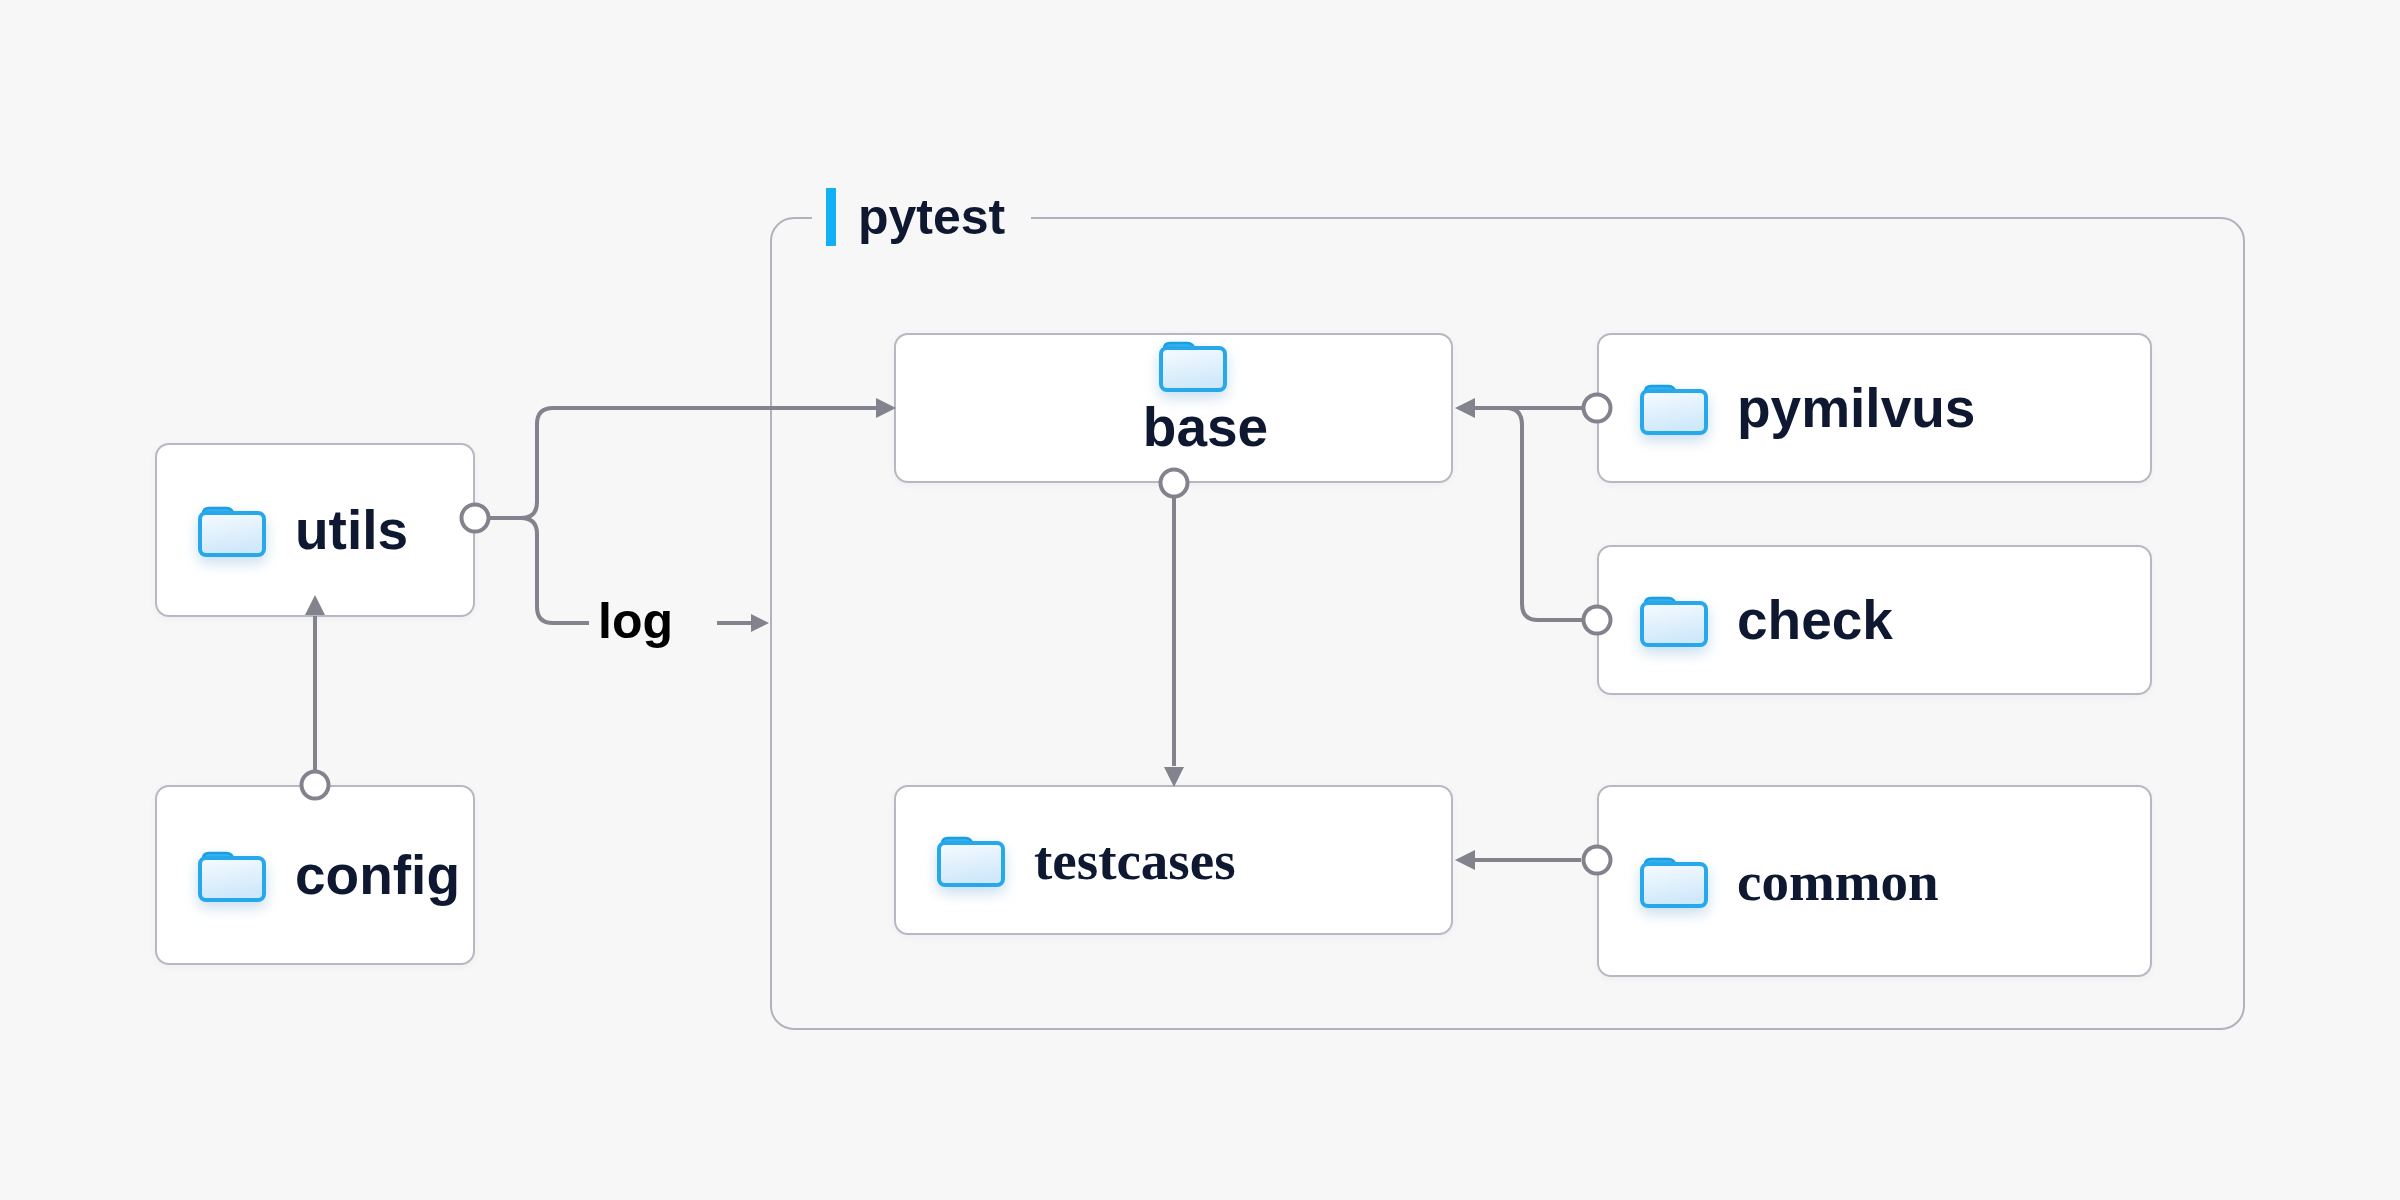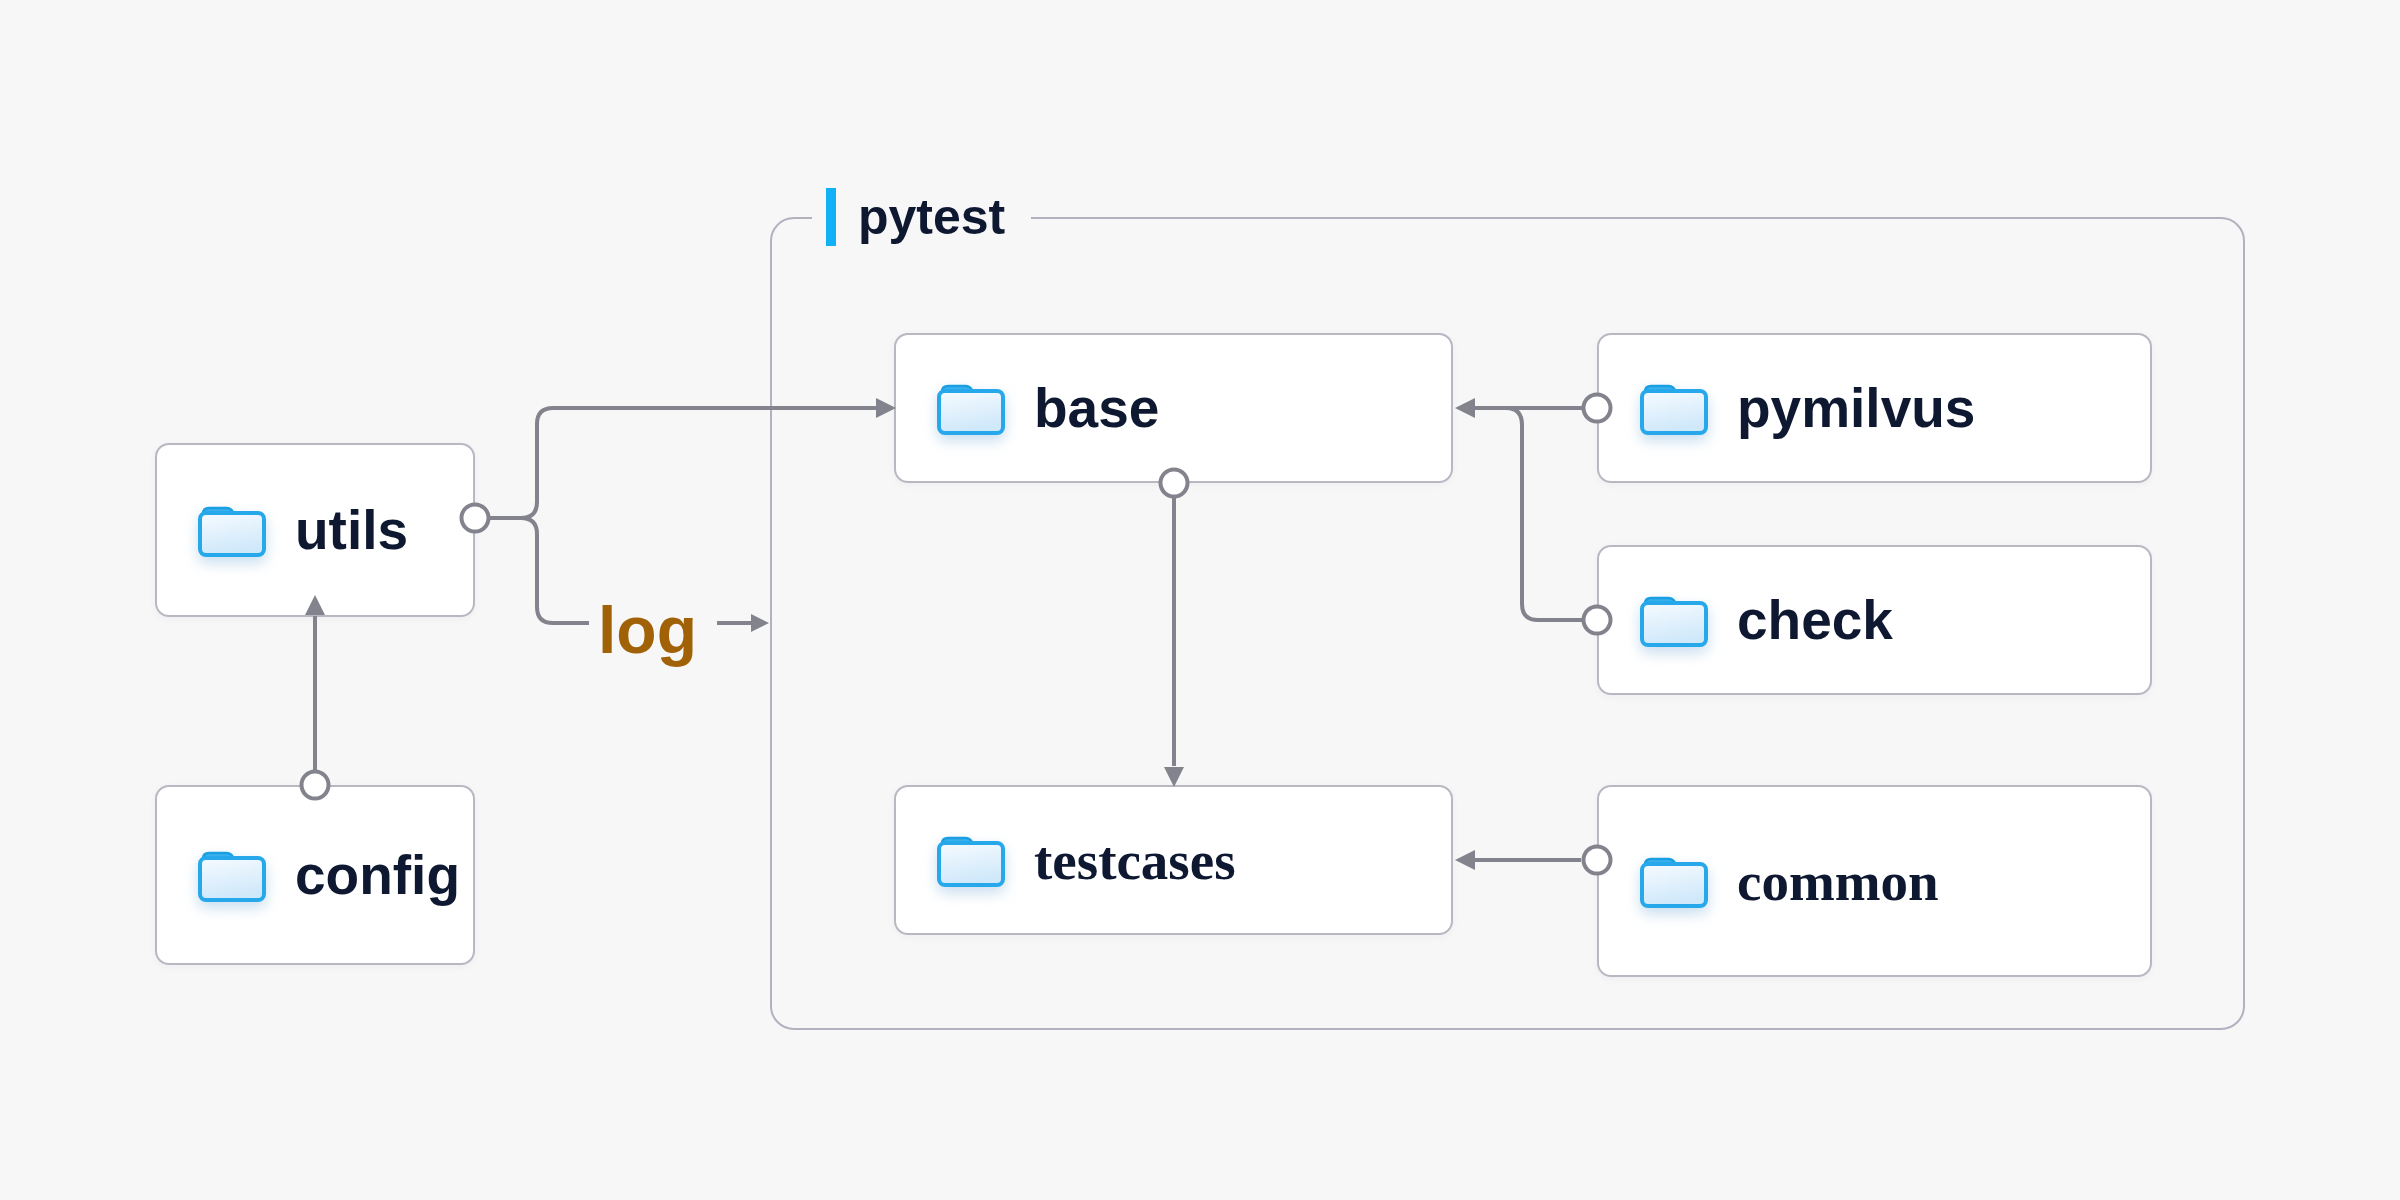--- a/index.html
+++ b/index.html
@@ -54,35 +54,35 @@
     flex:0 0 auto;
     filter:drop-shadow(0 6px 7px rgba(100,160,210,0.35));
   }
   .node .label{
     margin-left:26px;
     font-size:55px;font-weight:700;color:#0e1830;
     white-space:nowrap;
   }
   #node-utils    {left:155px; top:443px; width:320px; height:174px;}
   #node-config   {left:155px; top:785px; width:320px; height:180px;}
-  #node-base     {left:894px; top:333px; width:559px; height:150px;}
+  #node-base     {left:894px; top:333px; width:559px; height:150px;flex-direction:column;}
   #node-testcases{left:894px; top:785px; width:559px; height:150px;font-family:Liberation Serif, serif;}
   #node-pymilvus {left:1597px;top:333px; width:555px; height:150px;align-items:center;}
   #node-check    {left:1597px;top:545px; width:555px; height:150px;}
   #node-common   {left:1597px;top:785px; width:555px; height:192px;font-family:Liberation Serif, serif;}
   
   .edge-layer{
     position:absolute;left:0;top:0;width:2400px;height:1200px;
     z-index:4;pointer-events:none;
   }
   
   .edge-label{
     position:absolute;
     left:598px;top:592px;
-    font-size:66px;font-weight:700;color:#a16207;
+    font-size:50px;font-weight:700;color:#000000;
     z-index:5;
   }
   .defs-hidden{position:absolute;width:0;height:0;overflow:hidden;}
 </style>
 </head>
 <body>
 
 <svg class="defs-hidden" aria-hidden="true">
   <defs>
     <linearGradient id="folderGrad" x1="0" y1="0" x2="0.25" y2="1">

